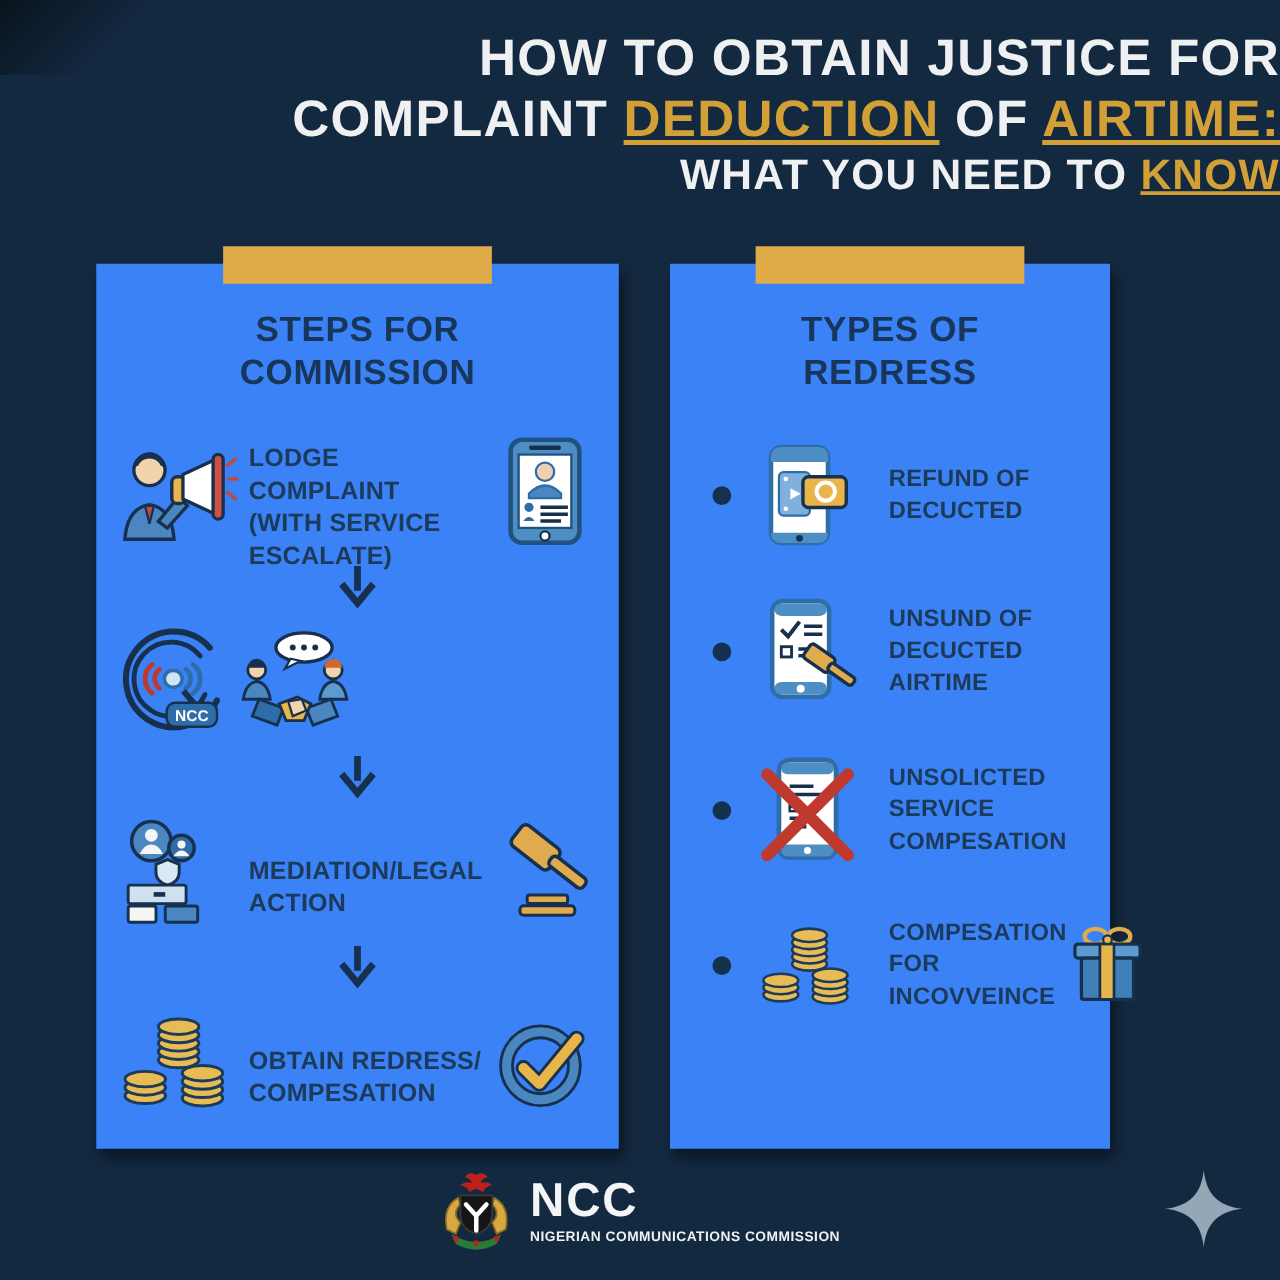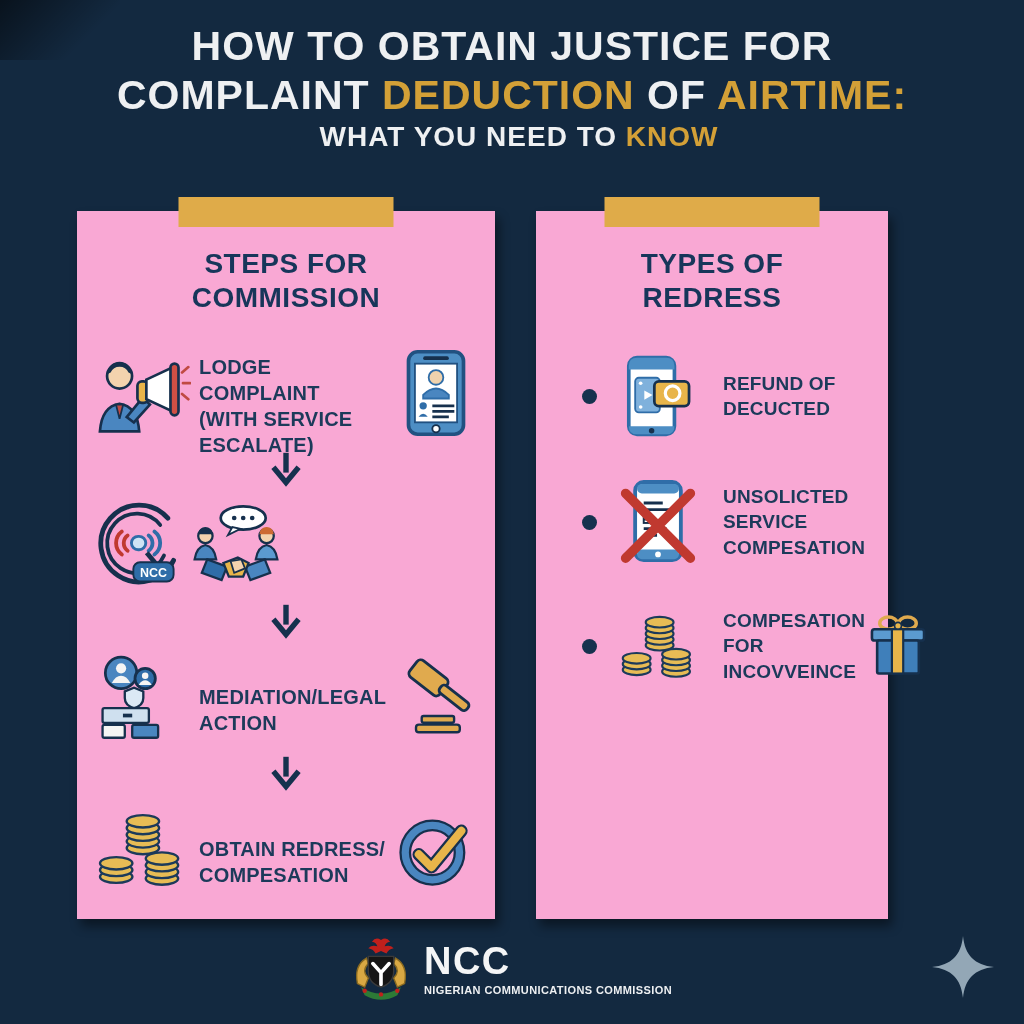--- a/index.html
+++ b/index.html
@@ -11,26 +11,26 @@
   }
   .corner-shade{
     position:absolute;top:0;left:0;width:120px;height:60px;
     background:linear-gradient(135deg,rgba(0,0,0,.55),rgba(0,0,0,0) 70%);
   }
   
   .title{
     position:absolute;top:22px;left:0;width:1024px;
     text-align:center;font-weight:bold;letter-spacing:1px;
   }
-  .title .t-line{color:#eef0f2;font-size:41px;line-height:1.2;}
-  .title .t-line3{font-size:28px;margin-left:14px;}
-  .gold{color:#d3a037;}
+  .title .t-line{color:#eef0f2;font-size:41px;line-height:1.2;text-align:right;}
+  .title .t-line3{font-size:34px;margin-left:14px;}
+  .gold{color:#d3a037;text-decoration:underline;}
   
   .card{
-    position:absolute;top:211px;height:708px;background:#f9a8d4;
+    position:absolute;top:211px;height:708px;background:#3b82f6;
     box-shadow:4px 7px 10px rgba(0,0,0,.45);
   }
   .card-left{left:77px;width:418px;}
   .card-right{left:536px;width:352px;}
   .tab{
     position:absolute;top:-14px;left:50%;transform:translateX(-50%);
     width:215px;height:30px;background:#dfab49;
   }
   .card-heading{
     margin-top:36px;text-align:center;font-weight:bold;font-size:28px;
@@ -41,21 +41,21 @@
   .step-row{display:flex;align-items:center;height:98px;padding:0 14px;}
   .step-icon-l{width:100px;display:flex;justify-content:center;flex:0 0 auto;}
   .step-icon-r{width:90px;display:flex;justify-content:center;flex:0 0 auto;}
   .step-text{
     flex:1;font-weight:bold;font-size:20px;color:#1c3a5a;
     line-height:1.3;padding-left:8px;letter-spacing:.2px;margin-top:25px;
   }
   .step-text div:empty{display:none;}
   .arrow-wrap{height:54px;display:flex;align-items:center;justify-content:center;}
   
-  .redress-row{display:flex;align-items:center;margin-top:40px;padding:0 22px 0 46px;}
+  .redress-row{display:flex;align-items:center;margin-top:40px;padding:0 22px 0 34px;}
   .bullet{width:15px;height:15px;border-radius:50%;background:#16314e;flex:0 0 auto;}
   .redress-icon{width:82px;margin-left:20px;margin-right:24px;display:flex;justify-content:center;flex:0 0 auto;}
   .redress-text{font-weight:bold;font-size:19px;color:#1c3a5a;line-height:1.35;letter-spacing:.2px;}
   .redress-text div:empty{display:none;}
   .gift-slot{margin-left:auto;}
   
   .footer{
     position:absolute;top:936px;left:0;width:1024px;
     display:flex;justify-content:center;align-items:center;gap:14px;
   }
@@ -264,20 +264,43 @@
         <circle cx="58" cy="43" r="8" fill="none" stroke="#ffffff" stroke-width="3.5"></circle>
         <circle cx="35" cy="84" r="3" fill="#16304d"></circle>
       </svg>
     </span>
     <div class="redress-text">
       <div>REFUND OF DECUCTED</div>
 
     </div>
   </div>
 
+  <div class="redress-row">
+    <span class="bullet"></span>
+    <span class="redress-icon">
+      <svg width="82" height="86" viewBox="0 0 90 94">
+        <rect x="14" y="3" width="50" height="84" rx="9" fill="#ffffff" stroke="#2f6da8" stroke-width="4"></rect>
+        <rect x="16" y="5" width="46" height="11" rx="6" fill="#4d8ec4"></rect>
+        <rect x="16" y="74" width="46" height="11" rx="6" fill="#4d8ec4"></rect>
+        <path d="M22 28 l6 6 10 -13" stroke="#16304d" stroke-width="3.5" fill="none"></path>
+        <path d="M42 25 h16 M42 32 h16" stroke="#16304d" stroke-width="3"></path>
+        <rect x="22" y="43" width="9" height="9" fill="none" stroke="#16304d" stroke-width="2.5"></rect>
+        <path d="M37 45 h20 M37 51 h14" stroke="#16304d" stroke-width="3"></path>
+        <circle cx="39" cy="80" r="3.5" fill="#ffffff"></circle>
+        <g transform="rotate(35 58 58)">
+          <rect x="40" y="48" width="26" height="15" rx="3" fill="#e0aa4e" stroke="#16304d" stroke-width="3"></rect>
+          <rect x="64" y="52" width="26" height="8" rx="3" fill="#e0aa4e" stroke="#16304d" stroke-width="3"></rect>
+        </g>
+      </svg>
+    </span>
+    <div class="redress-text">
+      <div>UNSUND OF DECUCTED AIRTIME</div>
+
+    </div>
+  </div>
 
   <div class="redress-row">
     <span class="bullet"></span>
     <span class="redress-icon">
       <svg width="80" height="88" viewBox="0 0 84 92">
         <rect x="18" y="4" width="48" height="82" rx="9" fill="#ffffff" stroke="#2f6da8" stroke-width="4"></rect>
         <rect x="20" y="6" width="44" height="10" rx="5" fill="#4d8ec4"></rect>
         <rect x="20" y="75" width="44" height="10" rx="5" fill="#4d8ec4"></rect>
         <path d="M27 26 h20 M27 33 h28 M27 43 h8 M27 53 h24 M27 60 h14" stroke="#16304d" stroke-width="3"></path>
         <rect x="27" y="40" width="7" height="7" fill="none" stroke="#16304d" stroke-width="2"></rect>

